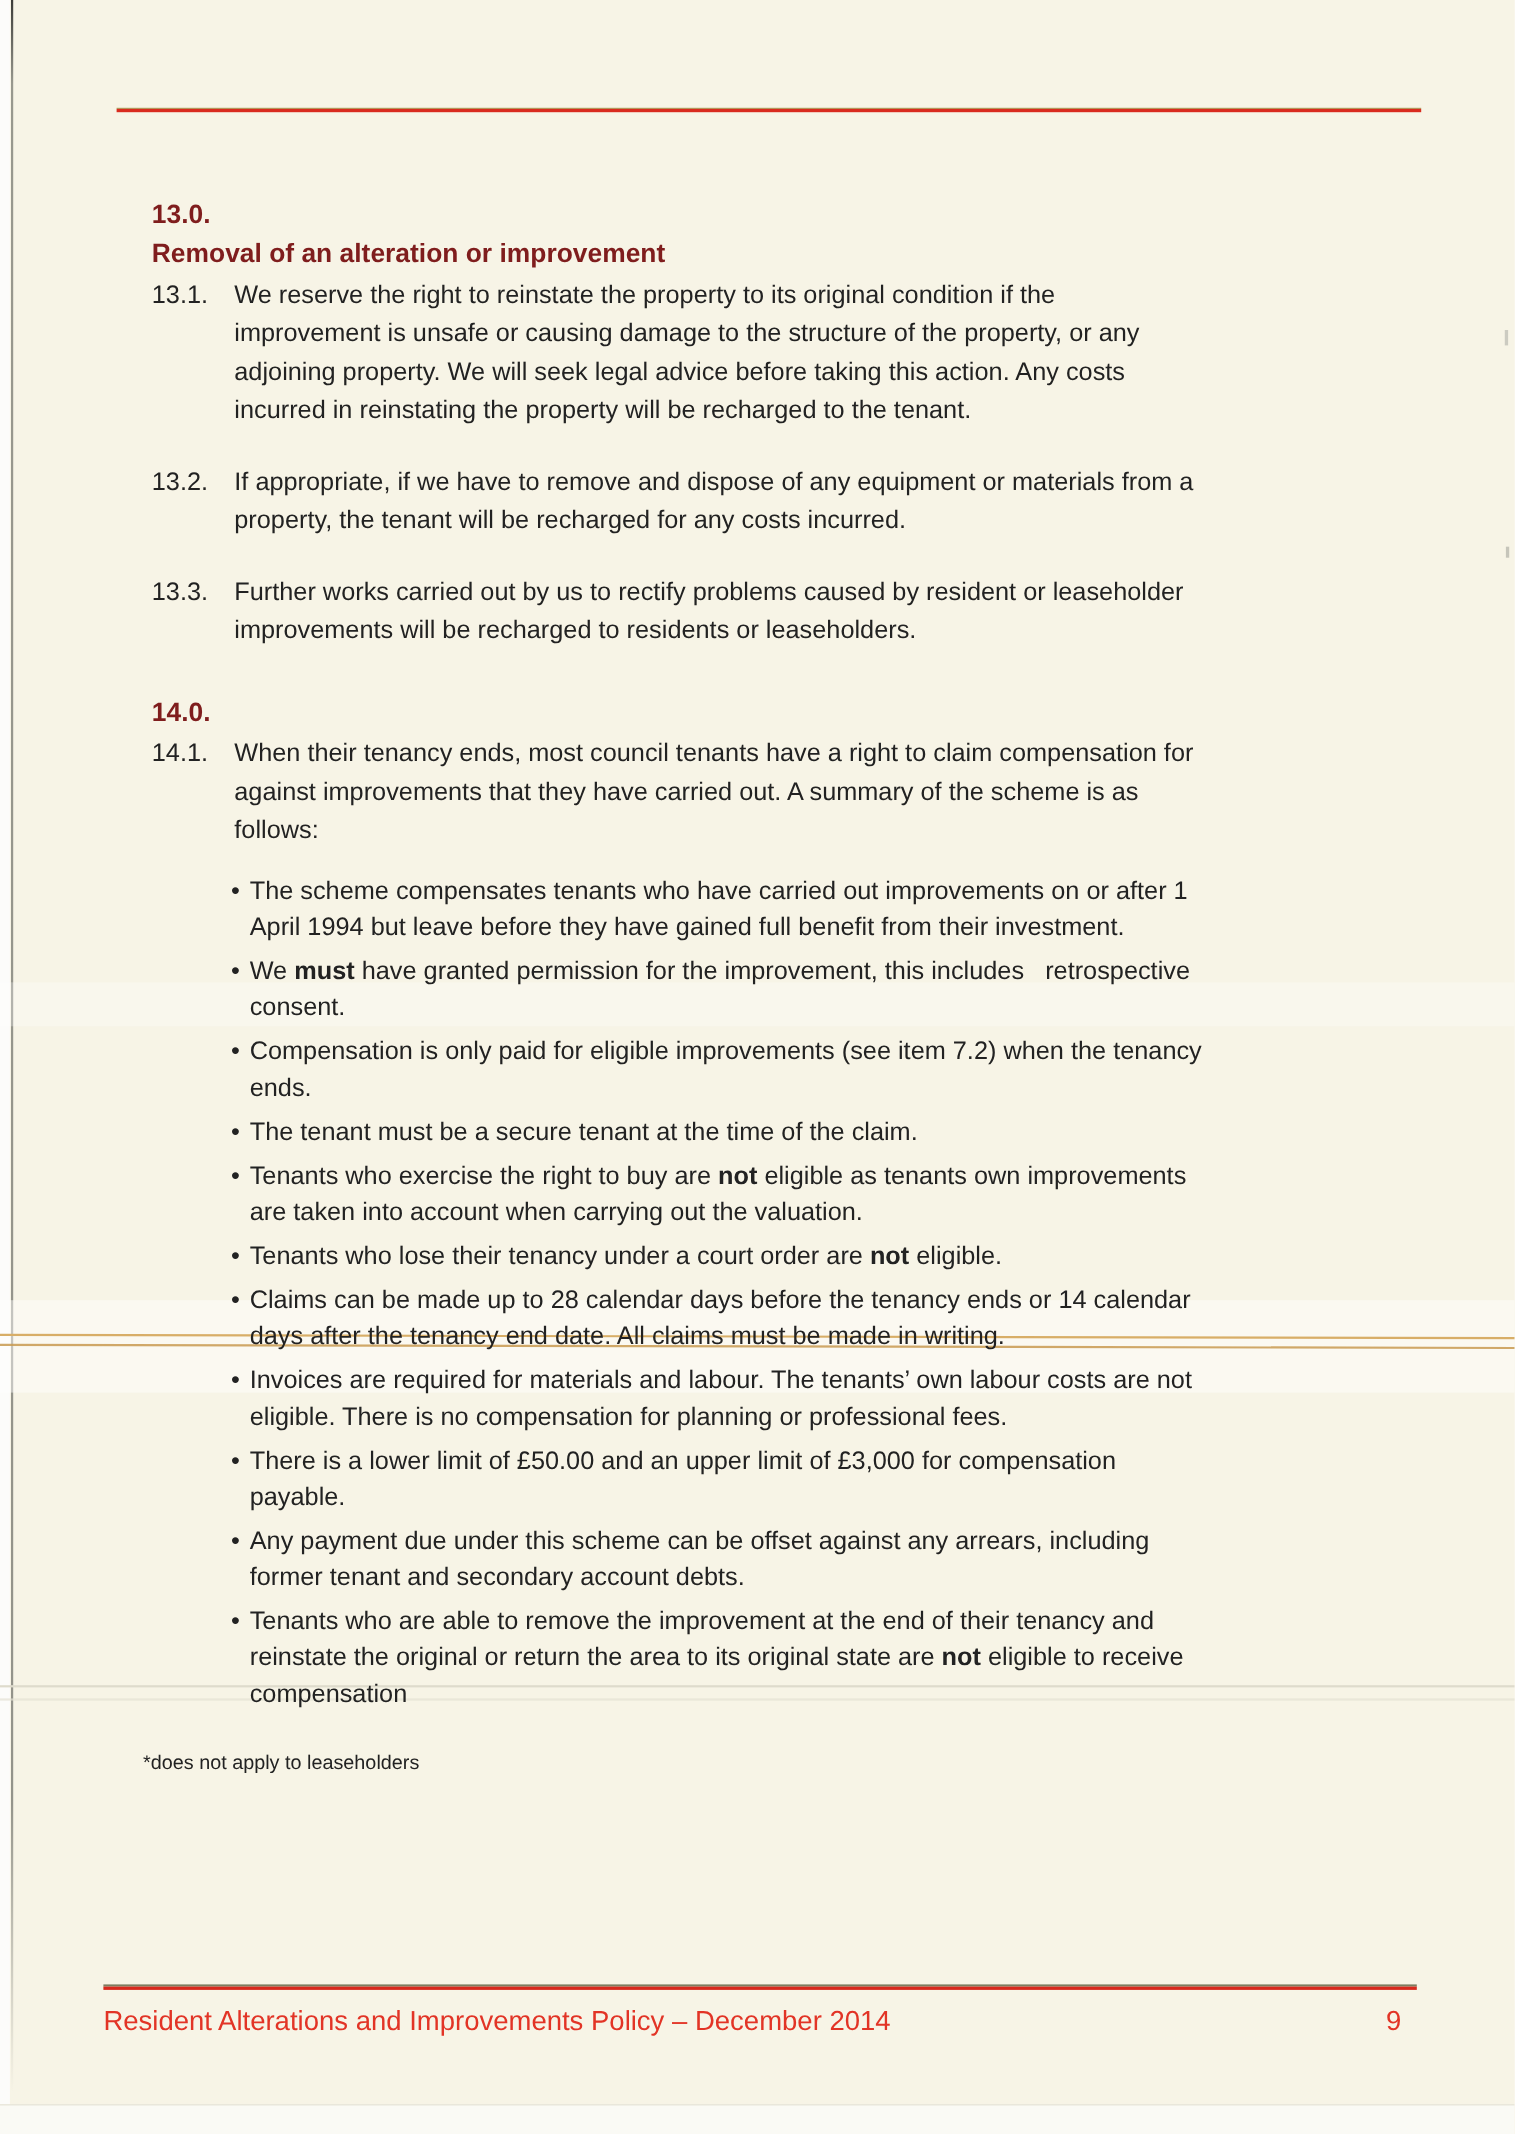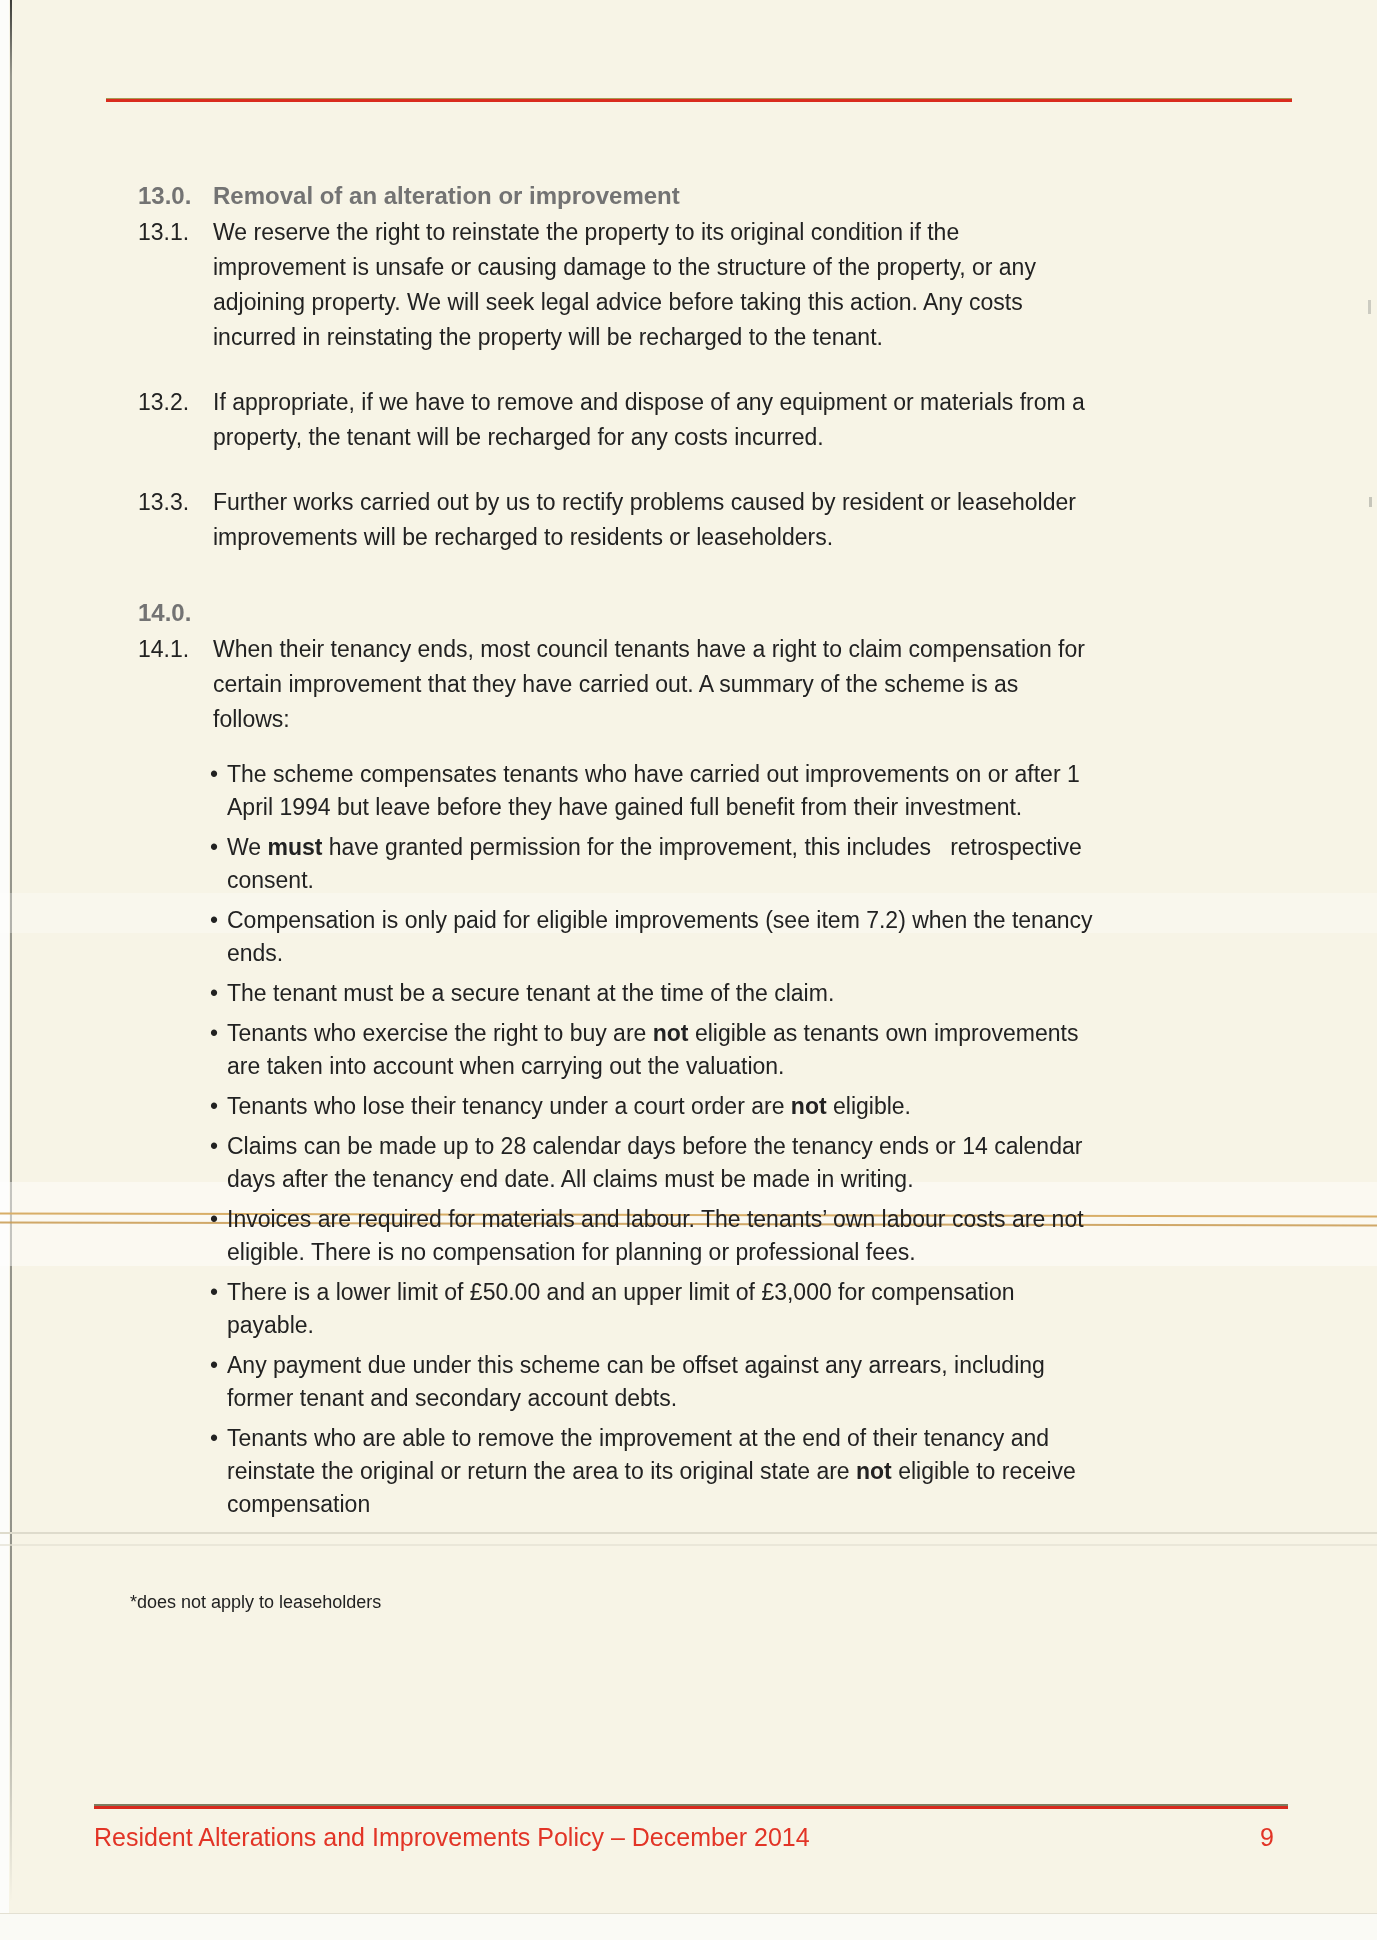--- a/index.html
+++ b/index.html
@@ -31,21 +31,21 @@
 
   .faint-line-1 { position:absolute; left:0; top:1532px; width:100%; height:2px; background:#dedbcc; }
   .faint-line-2 { position:absolute; left:0; top:1544px; width:100%; height:2px; background:#e4e1d3; opacity:.7; }
 
   .speck-a { position:absolute; left:1368px; top:300px; width:3px; height:14px; background:#b9b9b0; opacity:.7; }
   .speck-b { position:absolute; left:1369px; top:497px; width:3px; height:10px; background:#b0b0a6; opacity:.7; }
 
   
   .main { position:absolute; left:138px; top:178px; width:1122px; }
 
-  .heading { display:flex; font-weight:bold; color:#737373; font-size:24px; line-height:35px; margin-bottom:2px; }
+  .heading { display:flex; font-weight:bold; color:#7f1d1d; font-size:24px; line-height:35px; margin-bottom:2px;flex-direction:column; }
   .heading .hnum { width:75px; flex-shrink:0; }
   .mt-section { margin-top:40px; }
 
   .para { display:flex; font-size:23px; line-height:35px; margin-bottom:30px; }
   .para.tight { margin-bottom:21px; }
   .para .num { width:75px; flex-shrink:0; }
   .para .ptxt { white-space:pre-wrap; width:1047px; }
 
   .bullets { margin-left:72px; }
   .bullet { display:flex; font-size:23px; line-height:33px; margin-bottom:7px; }
@@ -106,21 +106,21 @@
 improvements will be recharged to residents or leaseholders.</div>
   </div>
 
   <div class="heading mt-section">
     <span class="hnum">14.0.</span>
   </div>
 
   <div class="para tight">
     <span class="num">14.1.</span>
     <div class="ptxt">When their tenancy ends, most council tenants have a right to claim compensation for
-certain improvement that they have carried out. A summary of the scheme is as
+against improvements that they have carried out. A summary of the scheme is as
 follows:</div>
   </div>
 
   <div class="bullets">
     <div class="bullet">
       <span class="dot">•</span>
       <div class="btxt">The scheme compensates tenants who have carried out improvements on or after 1
 April 1994 but leave before they have gained full benefit from their investment.</div>
     </div>
     <div class="bullet">

